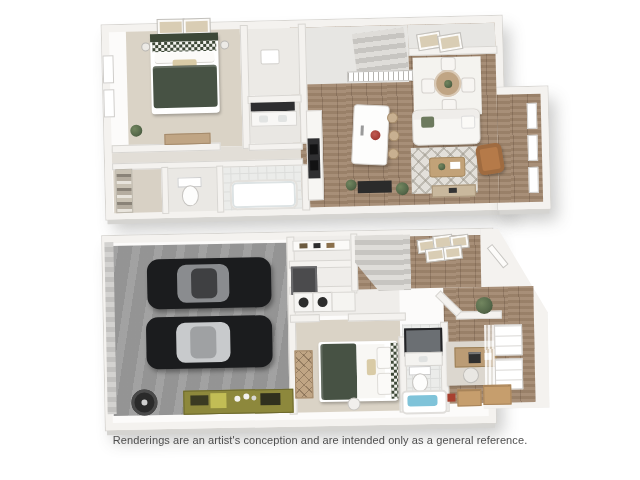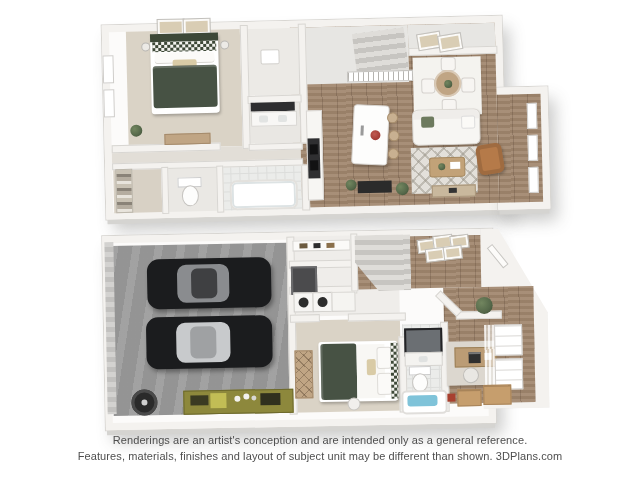--- a/index.html
+++ b/index.html
@@ -246,15 +246,14 @@
     <div class="a win" style="left:390px;top:102px;width:26px;height:29px;background-image:linear-gradient(#d9d7d4 1px,transparent 1px);background-size:100% 10px;"></div>
     <div class="a win" style="left:390px;top:136px;width:26px;height:29px;background-image:linear-gradient(#d9d7d4 1px,transparent 1px);background-size:100% 10px;"></div>
     <div class="a" style="left:380px;top:102px;width:10px;height:62px;background:repeating-linear-gradient(90deg,rgba(255,255,255,.85) 0 2px,rgba(235,233,229,.6) 2px 4px);"></div>
     <div class="a box" style="left:352px;top:166px;width:22px;height:15px;box-shadow:inset 0 6px 0 -5px #a8845a;"></div>
     <div class="a box" style="left:378px;top:162px;width:26px;height:18px;box-shadow:inset 0 7px 0 -6px #a8845a;"></div>
     <div class="a" style="left:342px;top:170px;width:8px;height:8px;background:#a8402f;"></div>
   </div>
 
   <div id="disclaimer">
     <div>Renderings are an artist's conception and are intended only as a general reference.</div>
-    <div>Features, materials, finishes and layout of subject unit may be different than shown. 3DPlans.com</div>
   </div>
 </div>
 
 </body></html>

